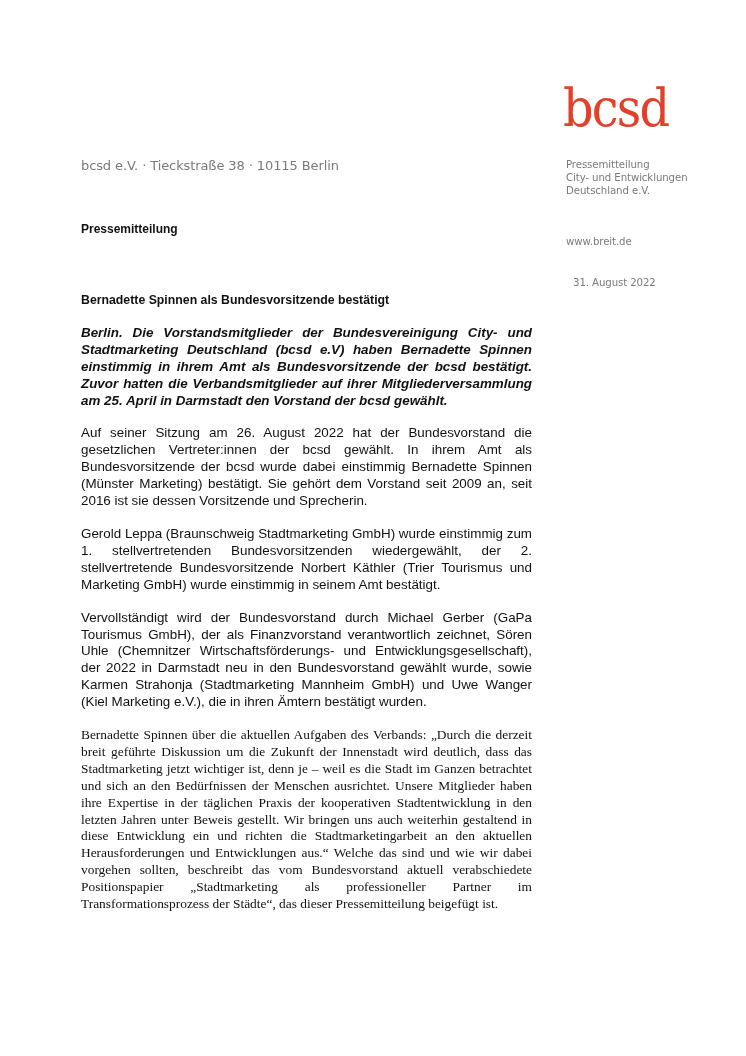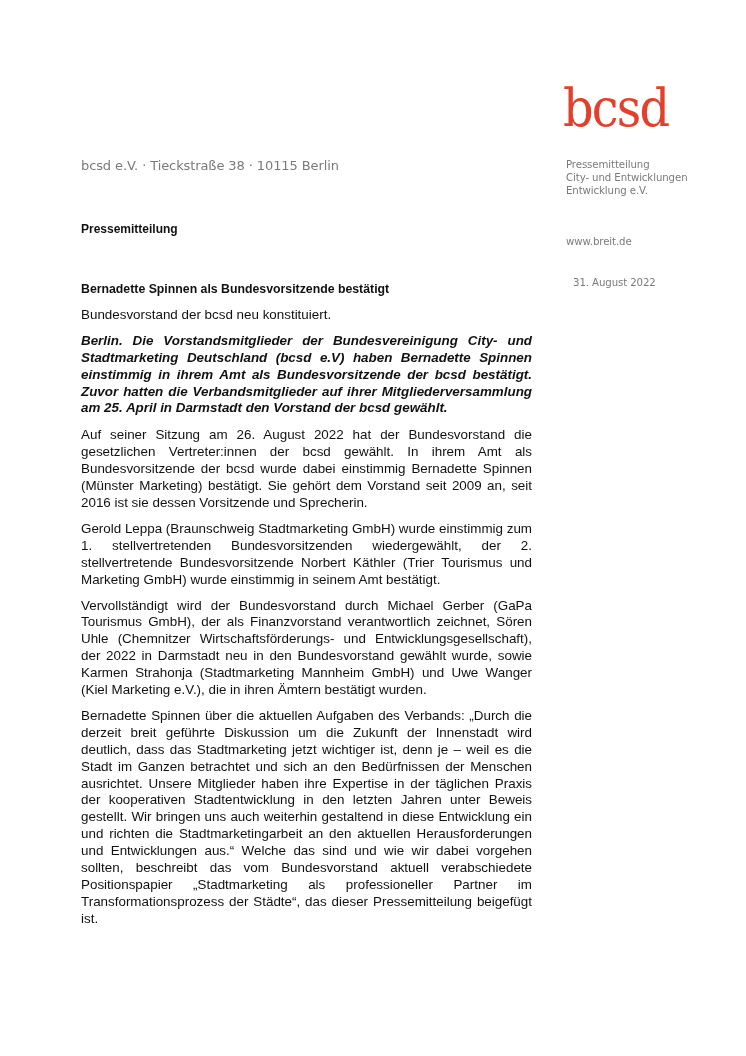--- a/index.html
+++ b/index.html
@@ -27,48 +27,47 @@
   }
   .doc-type {
     position: absolute; left: 81px; top: 222px;
     font-family: "Liberation Sans", sans-serif; font-weight: bold; font-size: 12px; color: #111;
   }
 
   .body {
     position: absolute; left: 81px; top: 276px; width: 451px;
     font-family: "Liberation Sans", sans-serif; font-size: 13.4px; color: #111; line-height: 16.9px;
   }
-  .body p { margin: 5px 0 9px 0; text-align: justify; }
+  .body p { margin: 16px 0 9px 0; text-align: justify; }
   .body .headline { font-weight: bold; font-size: 12.3px; margin-bottom: 9px; text-align: left; }
   .body .sub { margin-bottom: 9px; text-align: left; }
   .body .lead { font-weight: bold; margin-bottom: 10px; font-style: italic; }
-  .body .last { text-align: justify; text-align-last: left; }
+  .body .last { text-align: justify; text-align-last: left; font-family: Liberation Serif, serif; }
 </style>
 </head>
 <body>
 
 <div class="page">
 
   <div class="logo">bcsd</div>
 
   <div class="side side-org">
     <div>Pressemitteilung</div>
     <div>City- und Entwicklungen</div>
-    <div>Entwicklung e.V.</div>
+    <div>Deutschland e.V.</div>
   </div>
   <div class="side side-url">www.breit.de</div>
   <div class="side side-date">31. August 2022</div>
 
   <div class="sender">bcsd e.V. · Tieckstraße 38 · 10115 Berlin</div>
 
   <div class="doc-type">Pressemitteilung</div>
 
   <div class="body">
     <p class="headline">Bernadette Spinnen als Bundesvorsitzende bestätigt</p>
-    <p class="sub">Bundesvorstand der bcsd neu konstituiert.</p>
     <p class="lead">Berlin. Die Vorstandsmitglieder der Bundesvereinigung City- und Stadtmarketing Deutschland (bcsd e.V) haben Bernadette Spinnen einstimmig in ihrem Amt als Bundesvorsitzende der bcsd bestätigt. Zuvor hatten die Verbandsmitglieder auf ihrer Mitgliederversammlung am 25. April in Darmstadt den Vorstand der bcsd gewählt.</p>
     <p>Auf seiner Sitzung am 26. August 2022 hat der Bundesvorstand die gesetzlichen Vertreter:innen der bcsd gewählt. In ihrem Amt als Bundesvorsitzende der bcsd wurde dabei einstimmig Bernadette Spinnen (Münster Marketing) bestätigt. Sie gehört dem Vorstand seit 2009 an, seit 2016 ist sie dessen Vorsitzende und Sprecherin.</p>
     <p>Gerold Leppa (Braunschweig Stadtmarketing GmbH) wurde einstimmig zum 1. stellvertretenden Bundesvorsitzenden wiedergewählt, der 2. stellvertretende Bundesvorsitzende Norbert Käthler (Trier Tourismus und Marketing GmbH) wurde einstimmig in seinem Amt bestätigt.</p>
     <p>Vervollständigt wird der Bundesvorstand durch Michael Gerber (GaPa Tourismus GmbH), der als Finanzvorstand verantwortlich zeichnet, Sören Uhle (Chemnitzer Wirtschaftsförderungs- und Entwicklungsgesellschaft), der 2022 in Darmstadt neu in den Bundesvorstand gewählt wurde, sowie Karmen Strahonja (Stadtmarketing Mannheim GmbH) und Uwe Wanger (Kiel Marketing e.V.), die in ihren Ämtern bestätigt wurden.</p>
     <p class="last">Bernadette Spinnen über die aktuellen Aufgaben des Verbands: „Durch die derzeit breit geführte Diskussion um die Zukunft der Innenstadt wird deutlich, dass das Stadtmarketing jetzt wichtiger ist, denn je – weil es die Stadt im Ganzen betrachtet und sich an den Bedürfnissen der Menschen ausrichtet. Unsere Mitglieder haben ihre Expertise in der täglichen Praxis der kooperativen Stadtentwicklung in den letzten Jahren unter Beweis gestellt. Wir bringen uns auch weiterhin gestaltend in diese Entwicklung ein und richten die Stadtmarketingarbeit an den aktuellen Herausforderungen und Entwicklungen aus.“ Welche das sind und wie wir dabei vorgehen sollten, beschreibt das vom Bundesvorstand aktuell verabschiedete Positionspapier „Stadtmarketing als professioneller Partner im Transformationsprozess der Städte“, das dieser Pressemitteilung beigefügt ist.</p>
   </div>
 
 </div>
 
 </body></html>

